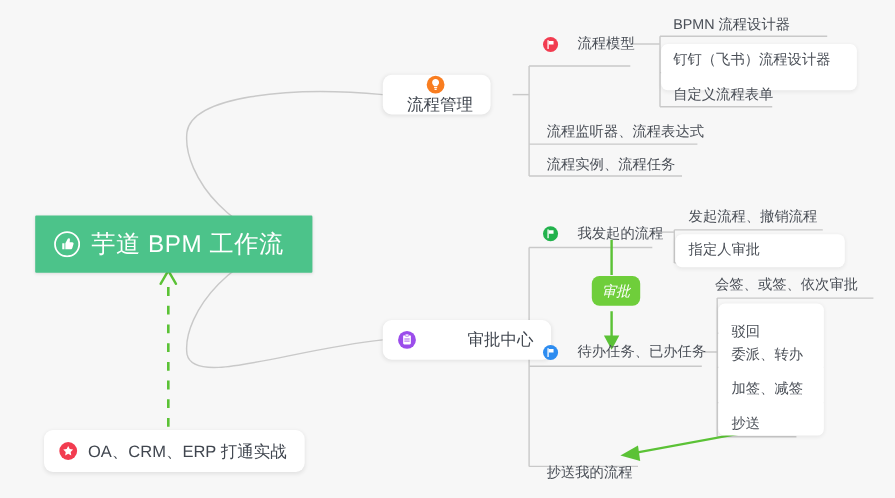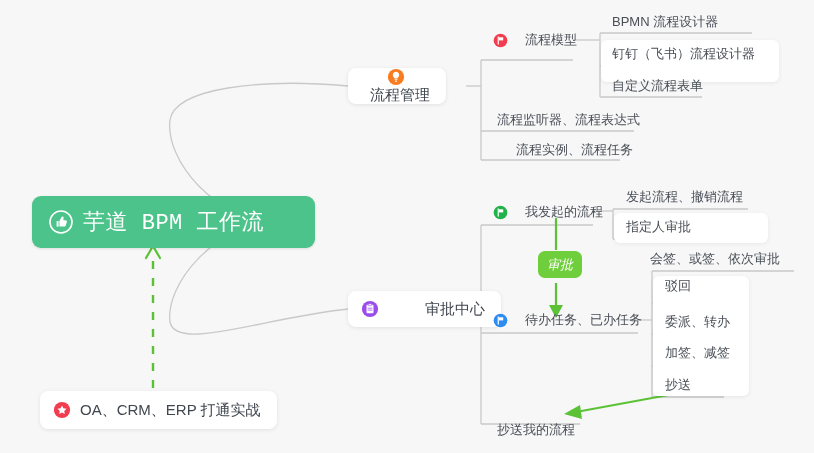--- a/index.html
+++ b/index.html
@@ -28,30 +28,29 @@
     width: 814px;
     height: 453px;
     pointer-events: none;
   }
 
   
   .root-node {
     position: absolute;
     left: 32px;
     top: 196px;
-    width: 283px;
+    width: 252px;
     height: 52px;
     background: #4cc38a;
-    border-radius: 9px;
+    border-radius: 1px;
     display: flex;
     align-items: center;
     box-sizing: border-box;
     padding-left: 17px;
     box-shadow: 0 1px 3px rgba(0,0,0,0.10);
-    font-family: Liberation Mono, monospace;
   }
   .root-label {
     color: #ffffff;
     font-size: 22px;
     letter-spacing: 0.5px;
     margin-left: 10px;
     white-space: nowrap;
   }
 
   
@@ -260,21 +259,21 @@
   </div>
 
   <div class="leaf" style="left:604px; top:72px;">
     <span class="lbl">自定义流程表单</span>
   </div>
 
   <div class="leaf" style="left:489px; top:106px;">
     <span class="lbl">流程监听器、流程表达式</span>
   </div>
 
-  <div class="leaf" style="left:508px; top:136px;text-align:right;">
+  <div class="leaf" style="left:489px; top:136px;text-align:right;">
     <span class="lbl">流程实例、流程任务</span>
   </div>
 
   <div class="branch-card" style="left:348px; top:291px;gap:37px;">
     <span>
       <svg class="ic" viewBox="0 0 20 20">
         <circle cx="10" cy="10" r="9" fill="#9b4deb"></circle>
         <rect x="6.1" y="5.4" width="7.8" height="9.2" rx="1.1" fill="#ffffff"></rect>
         <rect x="8.1" y="4.1" width="3.8" height="2.2" rx="0.8" fill="#ffffff" stroke="#9b4deb" stroke-width="0.7"></rect>
         <path d="M7.7 9.1h4.6M7.7 11.2h4.6" stroke="#9b4deb" stroke-width="0.9" stroke-linecap="round"></path>
@@ -318,21 +317,21 @@
     </span>
     <span class="lbl">待办任务、已办任务</span>
   </div>
 
   <div class="subcard" style="left:653px; top:276px; width:96px; height:120px;"></div>
 
   <div class="leaf" style="left:642px; top:245px;">
     <span class="lbl">会签、或签、依次审批</span>
   </div>
 
-  <div class="leaf" style="left:657px; top:272px;">
+  <div class="leaf" style="left:657px; top:287px;">
     <span class="lbl">驳回</span>
   </div>
 
   <div class="leaf" style="left:657px; top:308px;">
     <span class="lbl">委派、转办</span>
   </div>
 
   <div class="leaf" style="left:657px; top:339px;">
     <span class="lbl">加签、减签</span>
   </div>

